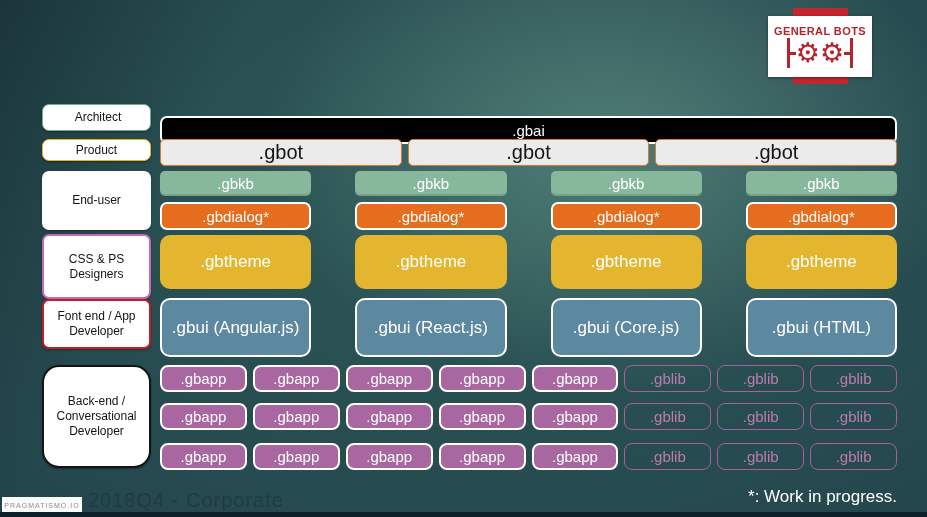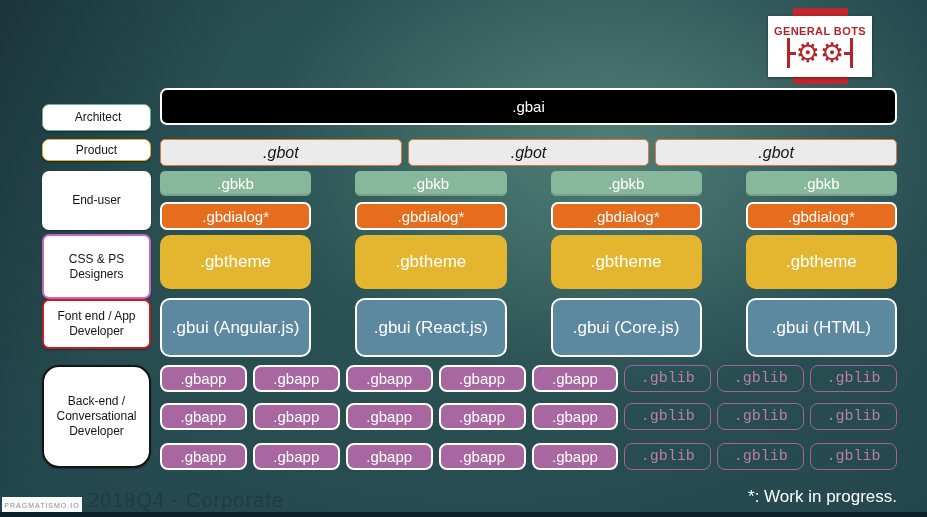--- a/index.html
+++ b/index.html
@@ -38,43 +38,43 @@
   .lbl-backend{top:365px;height:103px;border:2px solid #141414;border-radius:17px;}
 
   
   .row{position:absolute;left:160px;width:737px;display:grid;gap:6px;box-sizing:border-box;}
   .cols3{grid-template-columns:repeat(3,1fr);}
   .cols4{grid-template-columns:repeat(4,1fr);gap:44px;}
   .cols8{grid-template-columns:repeat(8,1fr);}
   .box{display:flex;align-items:center;justify-content:center;box-sizing:border-box;
     color:#ffffff;white-space:nowrap;overflow:hidden;}
 
-  .row-gbai{top:88px;height:37px;}
+  .row-gbai{top:116px;height:28px;}
   .gbai{background:#000000;border:2px solid #ffffff;border-radius:7px;font-size:15px;}
 
   .row-gbot{top:139px;height:27px;}
-  .gbot{background:#ebebeb;border:1.5px solid #e0762f;border-radius:5px;color:#141414;font-size:16px;font-style:italic;}
+  .gbot{background:#ebebeb;border:1.5px solid #e0762f;border-radius:5px;color:#141414;font-size:20px;}
 
   .row-gbkb{top:171px;height:25px;}
   .gbkb{background:#88b89c;border-radius:5px;font-size:15px;box-shadow:inset 0 -2px 0 rgba(0,0,0,0.12);}
 
   .row-gbdialog{top:202px;height:28px;}
   .gbdialog{background:#e66d1d;border:2px solid #ffffff;border-radius:7px;font-size:15px;}
 
   .row-gbtheme{top:235px;height:54px;}
   .gbtheme{background:#e4b52e;border-radius:10px;font-size:17px;}
 
   .row-gbui{top:298px;height:59px;}
   .gbui{background:#5d89a0;border:2px solid #ffffff;border-radius:10px;font-size:17px;}
 
   .row-apps1{top:365px;height:27px;}
   .row-apps2{top:403px;height:27px;}
   .row-apps3{top:443px;height:27px;}
   .gbapp{background:#a967a1;border:2px solid #ffffff;border-radius:8px;font-size:15px;}
-  .gblib{background:transparent;border:1.5px solid #a95f9b;border-radius:8px;color:#bd7cae;font-size:15px;font-family:Liberation Mono, monospace;}
+  .gblib{background:transparent;border:1.5px solid #a95f9b;border-radius:8px;color:#bd7cae;font-size:15px;}
 
   
   .watermark{position:absolute;left:2px;top:497px;width:80px;height:16px;background:#fbfbfb;
     display:flex;align-items:center;justify-content:center;font-size:7px;letter-spacing:1px;color:#8d8d8d;}
   .caption{position:absolute;left:88px;top:489px;font-size:20px;letter-spacing:1px;color:#203c41;white-space:nowrap;}
   .note{position:absolute;right:30px;top:487px;font-size:17px;color:#ffffff;white-space:nowrap;}
 </style>
 </head>
 <body>
 

